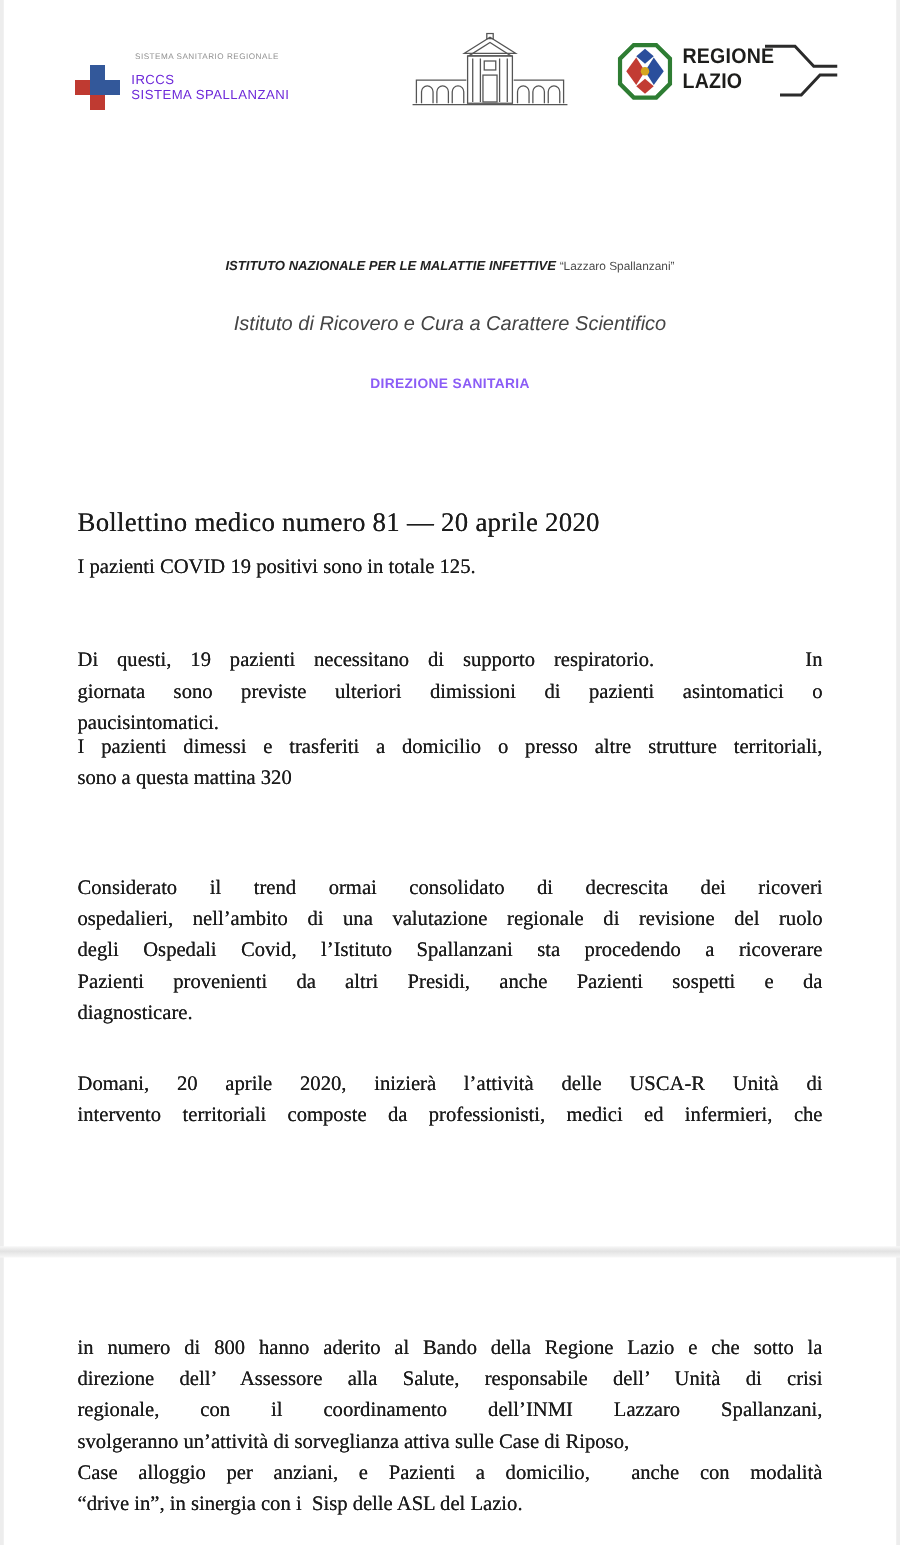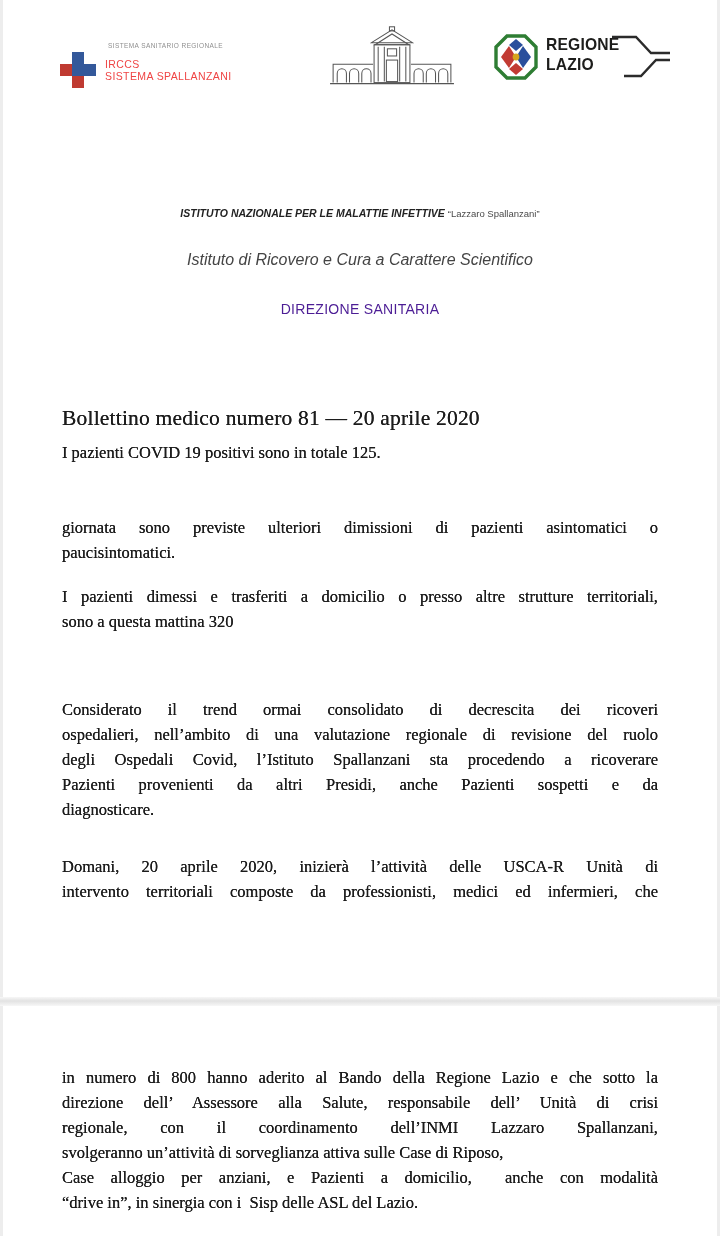--- a/index.html
+++ b/index.html
@@ -11,41 +11,41 @@
   .edge.left{left:0;}
   .edge.right{right:0;}
 
   
   .logos{position:absolute;left:0;top:0;width:720px;height:120px;}
   .irccs-logo{position:absolute;left:60px;top:42px;width:200px;}
   .ssr-label{font-family:"Liberation Sans",sans-serif;font-size:6.5px;color:#8f8f8f;
     letter-spacing:.4px;margin-left:48px;margin-bottom:3px;}
   .irccs-row{display:flex;align-items:center;}
   .cross-icon{width:36px;height:36px;flex:0 0 36px;}
-  .irccs-names{margin-left:9px;font-family:"Liberation Sans",sans-serif;color:#ef4444;}
+  .irccs-names{margin-left:9px;font-family:"Liberation Sans",sans-serif;color:#6d28d9;}
   .irccs-names .l1{font-size:10.5px;letter-spacing:.4px;line-height:12px;}
   .irccs-names .l2{font-size:10.5px;letter-spacing:.4px;line-height:12px;}
 
   .building-logo{position:absolute;left:328px;top:26px;width:128px;height:62px;}
 
   .lazio-logo{position:absolute;left:494px;top:32px;width:176px;height:56px;}
   .lazio-inner{position:relative;width:100%;height:100%;}
   .lazio-emblem{position:absolute;left:0;top:2px;width:44px;height:46px;}
   .lazio-text{position:absolute;left:52px;top:3px;font-family:"Liberation Sans",sans-serif;
     font-weight:700;color:#1d1d1b;font-size:17px;line-height:20px;letter-spacing:.2px;
     transform:scaleX(.92);transform-origin:left top;}
   .lazio-zigzag{position:absolute;left:118px;top:2px;width:58px;height:46px;}
 
   
   .inst-line{position:absolute;left:0;width:720px;text-align:center;
     font-family:"Liberation Sans",sans-serif;}
   .inst-name{top:207px;font-size:10.5px;font-weight:700;font-style:italic;color:#222;}
   .inst-name .quoted{font-weight:400;font-size:9.5px;color:#4a4a4a;font-style:normal;}
   .inst-sub{top:251px;font-size:16px;font-style:italic;color:#444;}
-  .inst-dep{top:301px;font-size:14px;font-weight:400;letter-spacing:.3px;color:#4c1d95;}
+  .inst-dep{top:301px;font-size:11px;font-weight:700;letter-spacing:.3px;color:#8b5cf6;}
 
   
   .bodycol{position:absolute;left:62px;top:0;width:596px;height:952px;}
   .doc-title{position:absolute;left:0;top:402px;width:596px;margin:0;
     font-size:21.5px;font-weight:400;letter-spacing:.2px;line-height:32px;
     text-shadow:0 0 .4px #1c1c1c;white-space:nowrap;}
   .para{position:absolute;left:0;width:596px;}
   .line{height:25px;line-height:25px;font-size:16.5px;overflow:hidden;
     text-align:justify;text-align-last:left;text-shadow:0 0 .35px #1c1c1c;}
   .line.stretch{text-align-last:justify;}
@@ -126,20 +126,21 @@
 <div class="inst-line inst-sub">Istituto di Ricovero e Cura a Carattere Scientifico</div>
 <div class="inst-line inst-dep">DIREZIONE SANITARIA</div>
 
 <div class="bodycol">
   <h1 class="doc-title">Bollettino medico numero 81 — 20 aprile 2020</h1>
 
   <div class="para" style="top:440px">
       <div class="line">I pazienti COVID 19 positivi sono in totale 125.</div>
     </div>
   <div class="para" style="top:515px">
+      <div class="line stretch">Di questi, 19 pazienti necessitano di supporto respiratorio.&nbsp;&nbsp;&nbsp;&nbsp;&nbsp;&nbsp;&nbsp; In</div>
       <div class="line stretch">giornata sono previste ulteriori dimissioni di pazienti asintomatici o</div>
       <div class="line">paucisintomatici.</div>
     </div>
   <div class="para" style="top:584px">
       <div class="line stretch">I pazienti dimessi e trasferiti a domicilio o presso altre strutture territoriali,</div>
       <div class="line">sono a questa mattina 320</div>
     </div>
   <div class="para" style="top:697px">
       <div class="line stretch">Considerato il trend ormai consolidato di decrescita dei ricoveri</div>
       <div class="line stretch">ospedalieri, nell’ambito di una valutazione regionale di revisione del ruolo</div>

